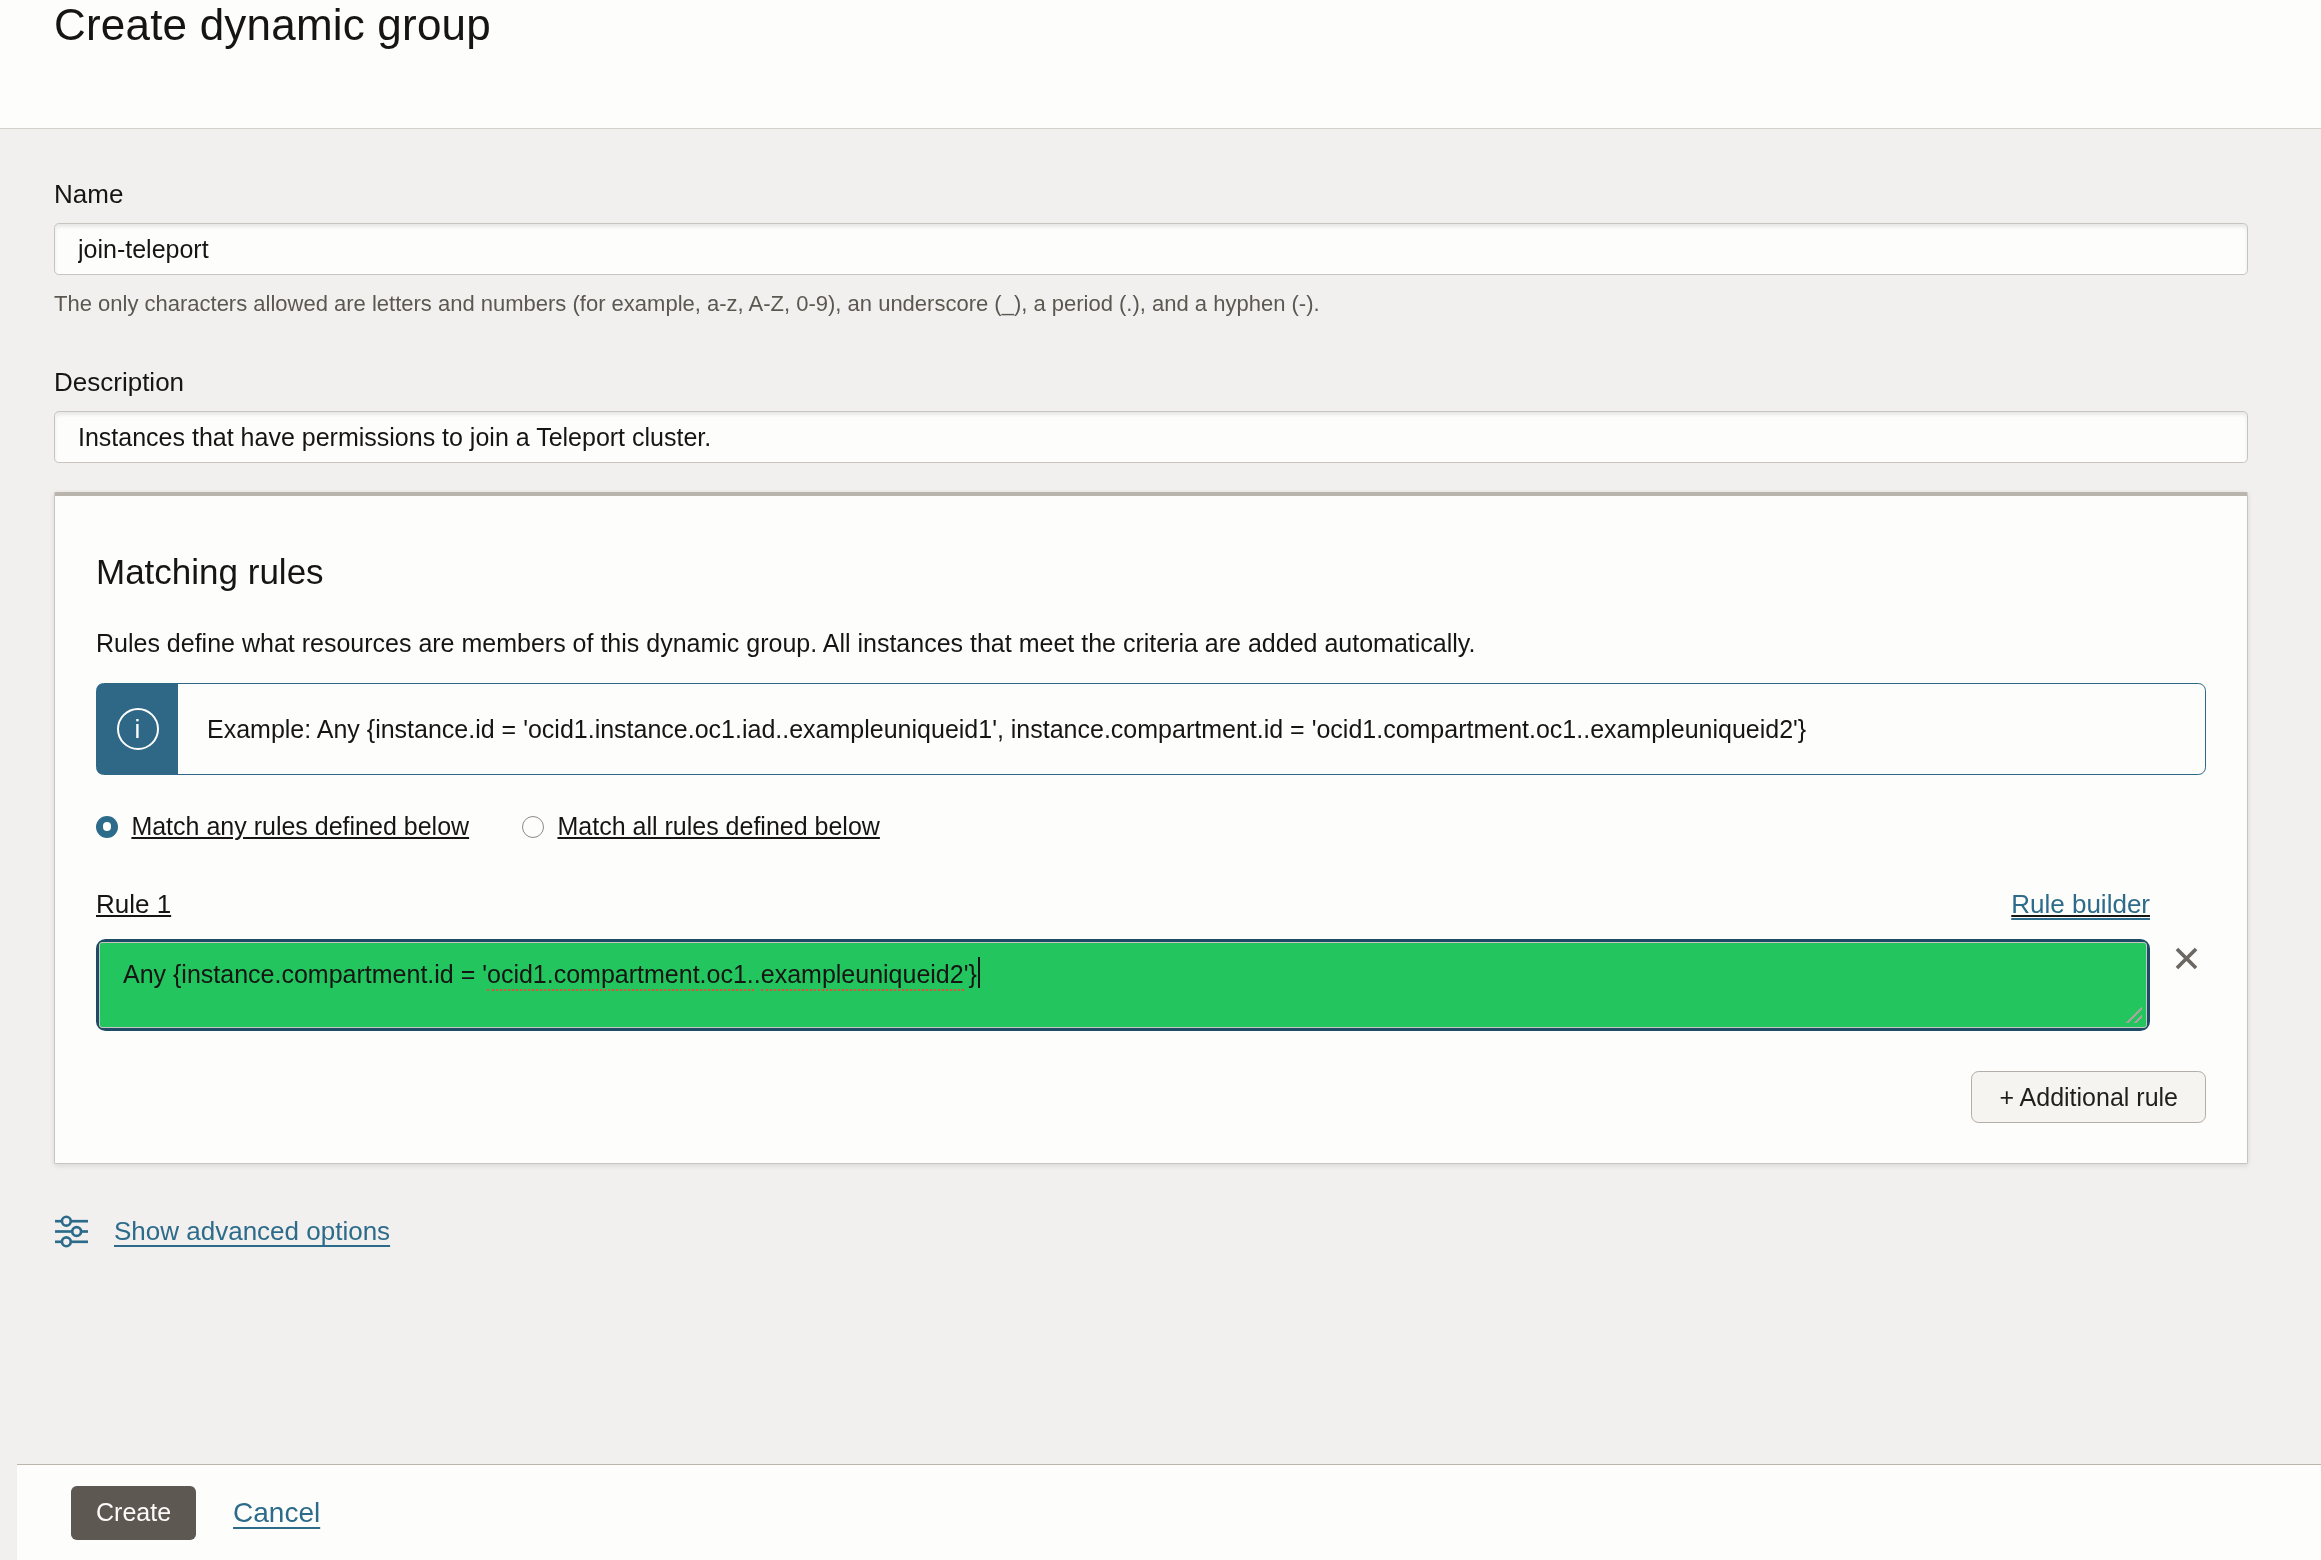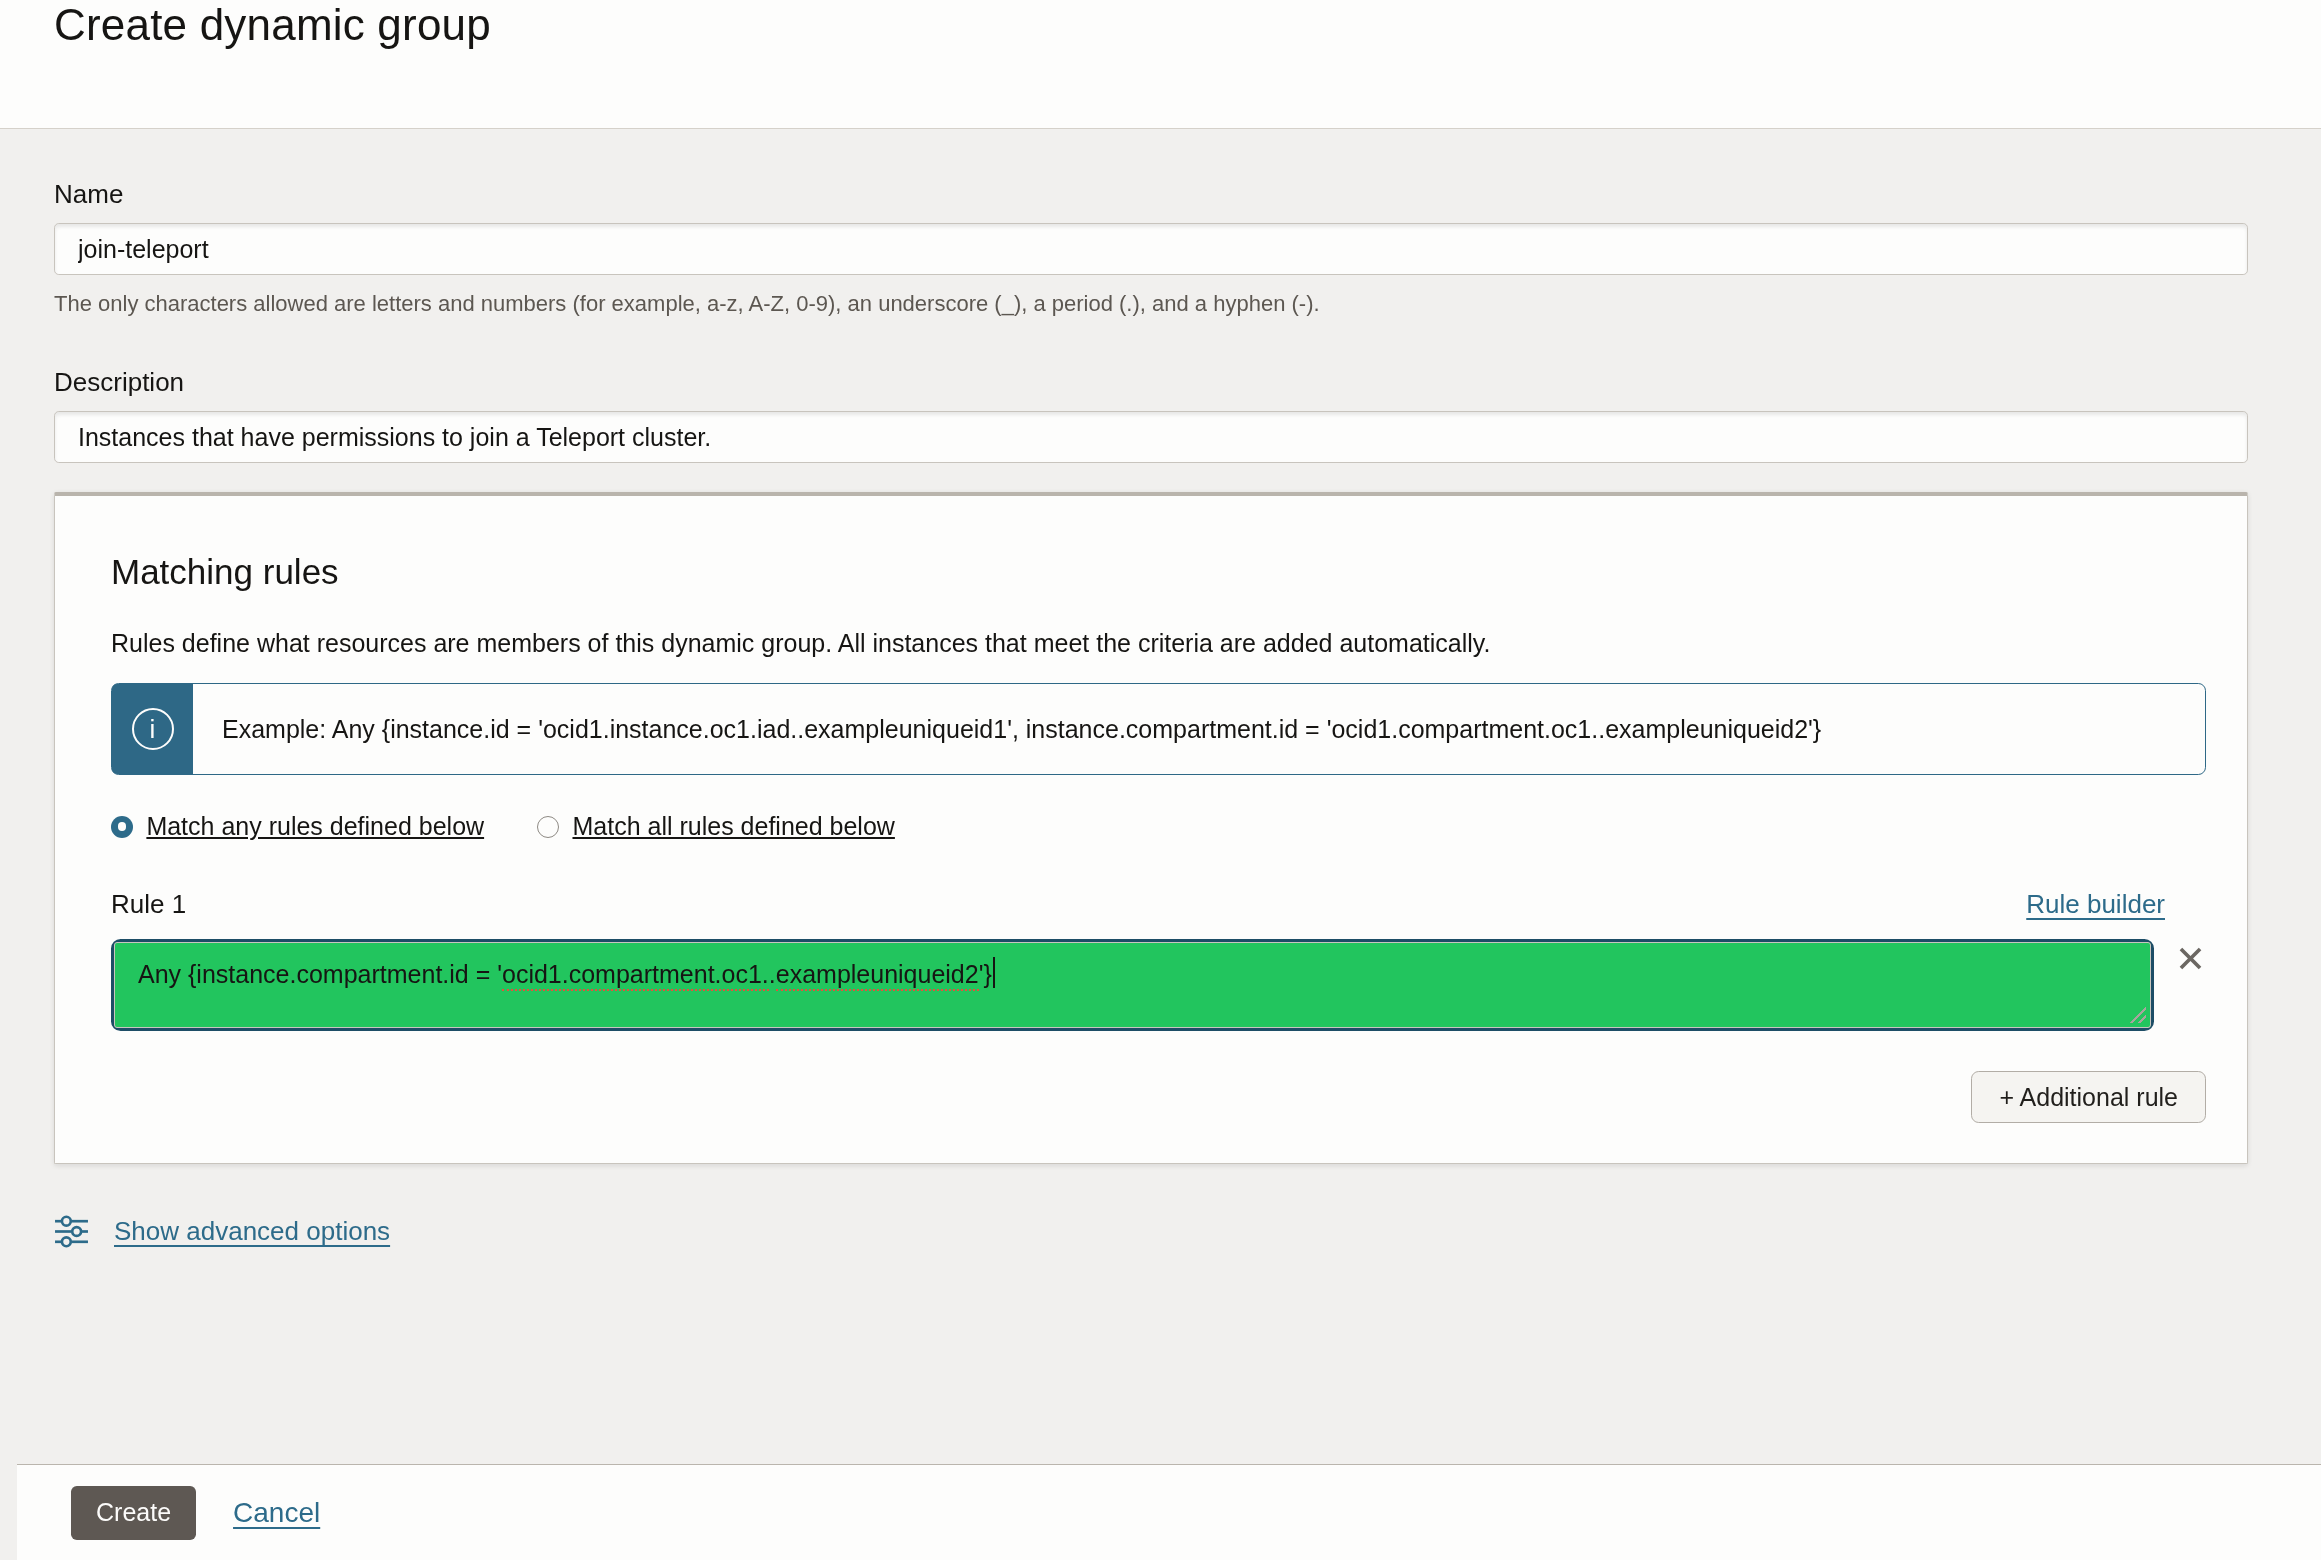--- a/index.html
+++ b/index.html
@@ -59,21 +59,21 @@
   }
 
   
   .panel {
     margin-top: 29px;
     background: #fdfdfc;
     border: 1px solid #c8c4bd;
     border-top: 4.8px solid #b9b4ac;
     border-radius: 1.9px;
     box-shadow: 0 1.9px 4.8px rgba(22,21,19,0.10);
-    padding: 33px 41px 40px 56px;
+    padding: 33px 41px 40px 41px;
   }
   .panel h2 {
     font-size: 35px;
     font-weight: 400;
     margin-top: 23px;
   }
   .panel .intro {
     margin-top: 37px;
     font-size: 25px;
   }
@@ -143,20 +143,21 @@
   .radio-option + .radio-option { margin-left: 53px; }
 
   
   .rule-header {
     margin-top: 48px;
     width: 2054px;
     display: flex;
     justify-content: space-between;
     align-items: baseline;
     font-size: 26px;
+    text-decoration: underline;
   }
   a.link {
     color: #2d6b8a;
     text-decoration: underline;
     text-underline-offset: 4.8px;
     cursor: pointer;
   }
   .rule-row {
     margin-top: 19px;
     display: flex;

